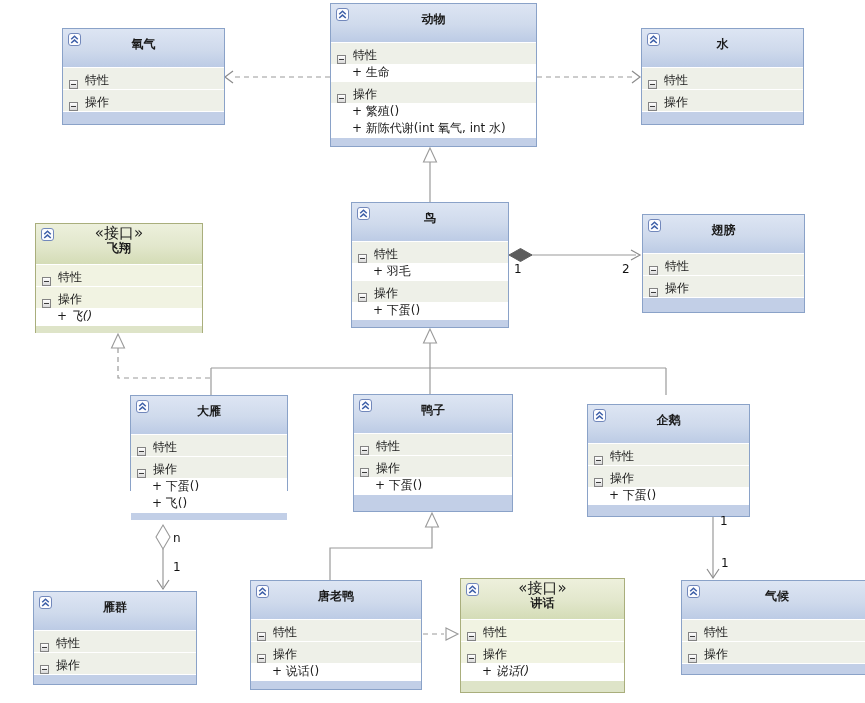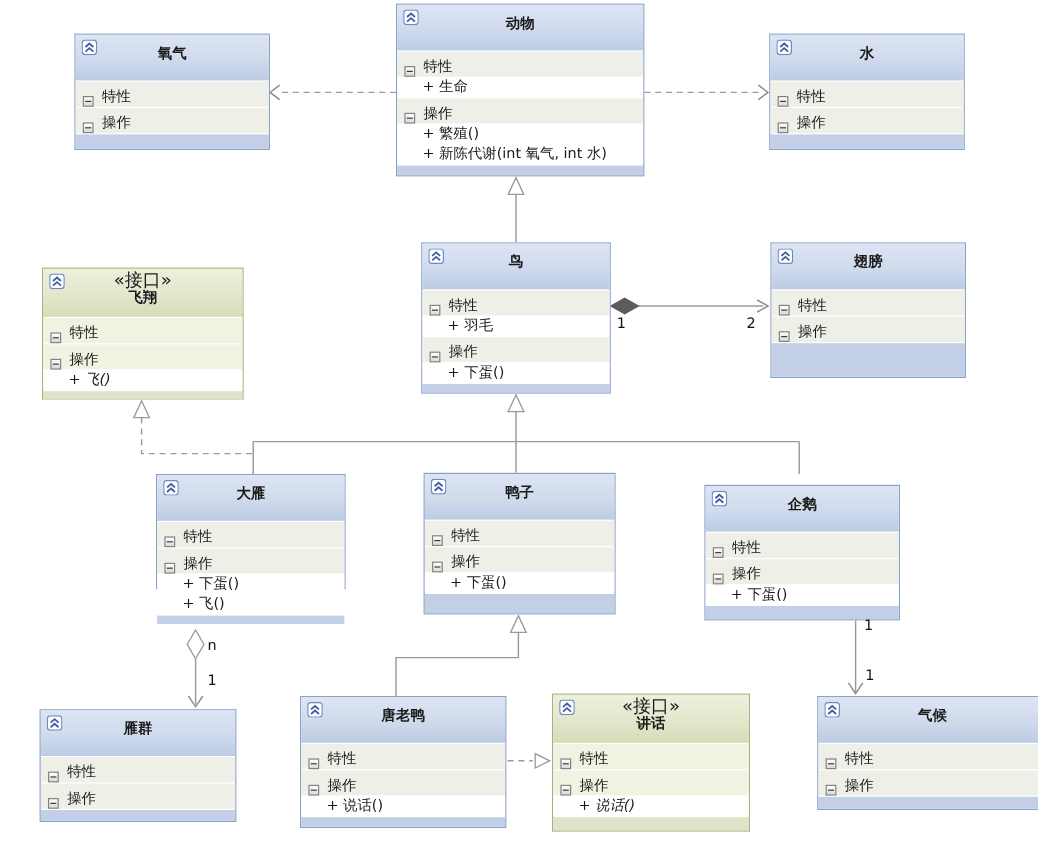--- a/index.html
+++ b/index.html
@@ -167,21 +167,21 @@
       </div>
     <div class="mem">+ 羽毛</div>
     <div class="sec">
         <span class="mi"></span>
         <span>操作</span>
       </div>
     <div class="mem">+ 下蛋()</div>
     <div class="strip"></div>
   </div>
 
-  <div class="box" style="left:642px;top:202px;width:163px;height:113px">
+  <div class="box" style="left:642px;top:214px;width:163px;height:99px">
     <div class="hdr">
       <span class="expander"><svg viewBox="0 0 13 13" width="13" height="13">
             <rect x="0.5" y="0.5" width="12" height="12" rx="2.5" fill="#fdfdff" stroke="#7288bb"></rect>
             <path d="M3.2 6.2 L6.5 3.3 L9.8 6.2" fill="none" stroke="#3d5fa8" stroke-width="1.5"></path>
             <path d="M3.2 10 L6.5 7.1 L9.8 10" fill="none" stroke="#3d5fa8" stroke-width="1.5"></path>
           </svg></span>
       <span class="title">翅膀</span>
     </div>
     <div class="sec">
         <span class="mi"></span>

